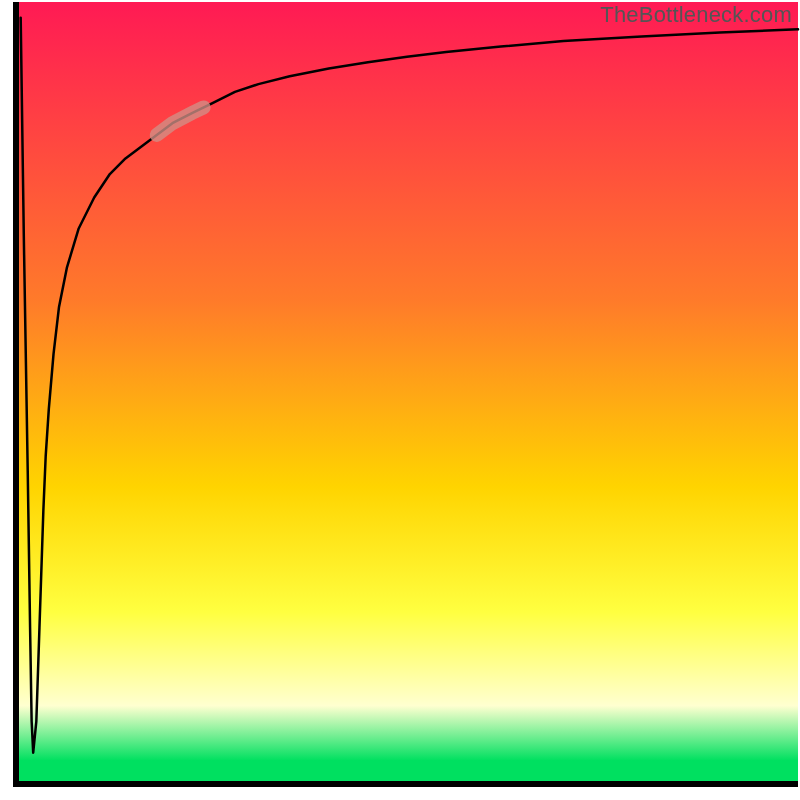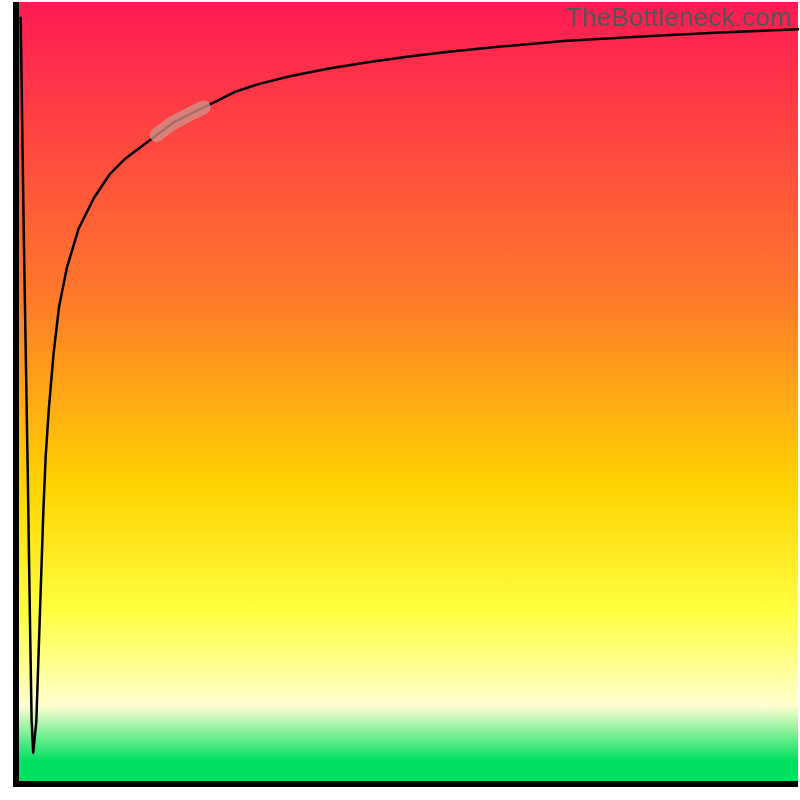--- a/index.html
+++ b/index.html
@@ -20,21 +20,21 @@
     position: absolute;
     left: 0;
     top: 0;
     width: 800px;
     height: 800px;
   }
   .watermark {
     position: absolute;
     top: 2px;
     right: 8px;
-    font-size: 26px;
+    font-size: 22px;
     font-weight: 400;
     color: #555555;
     font-family: Arial, Helvetica, sans-serif;
     letter-spacing: 0.2px;
   }
 </style>
 </head>
 <body>
 
 <div class="chart-container">

